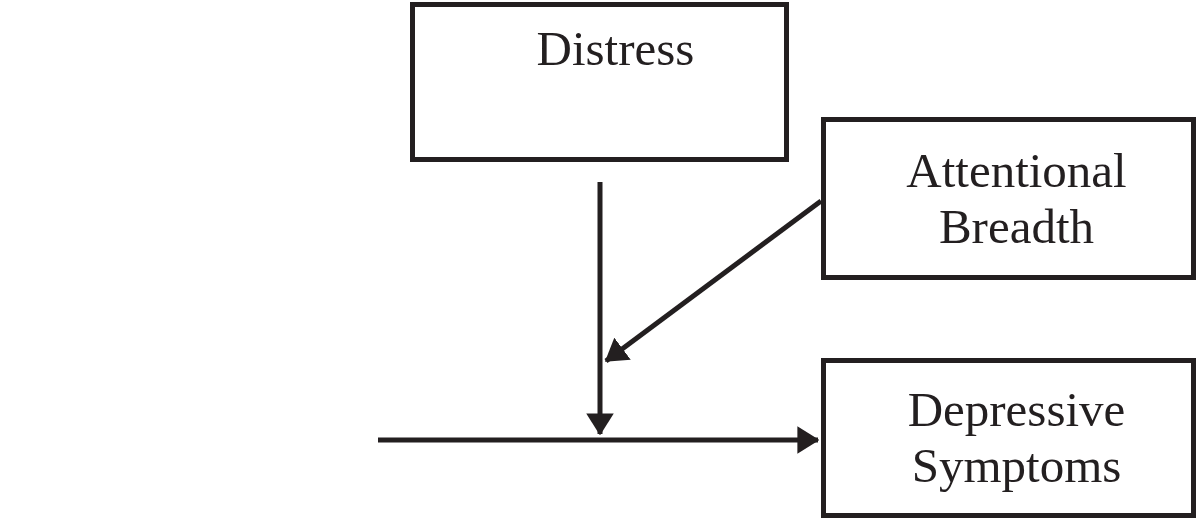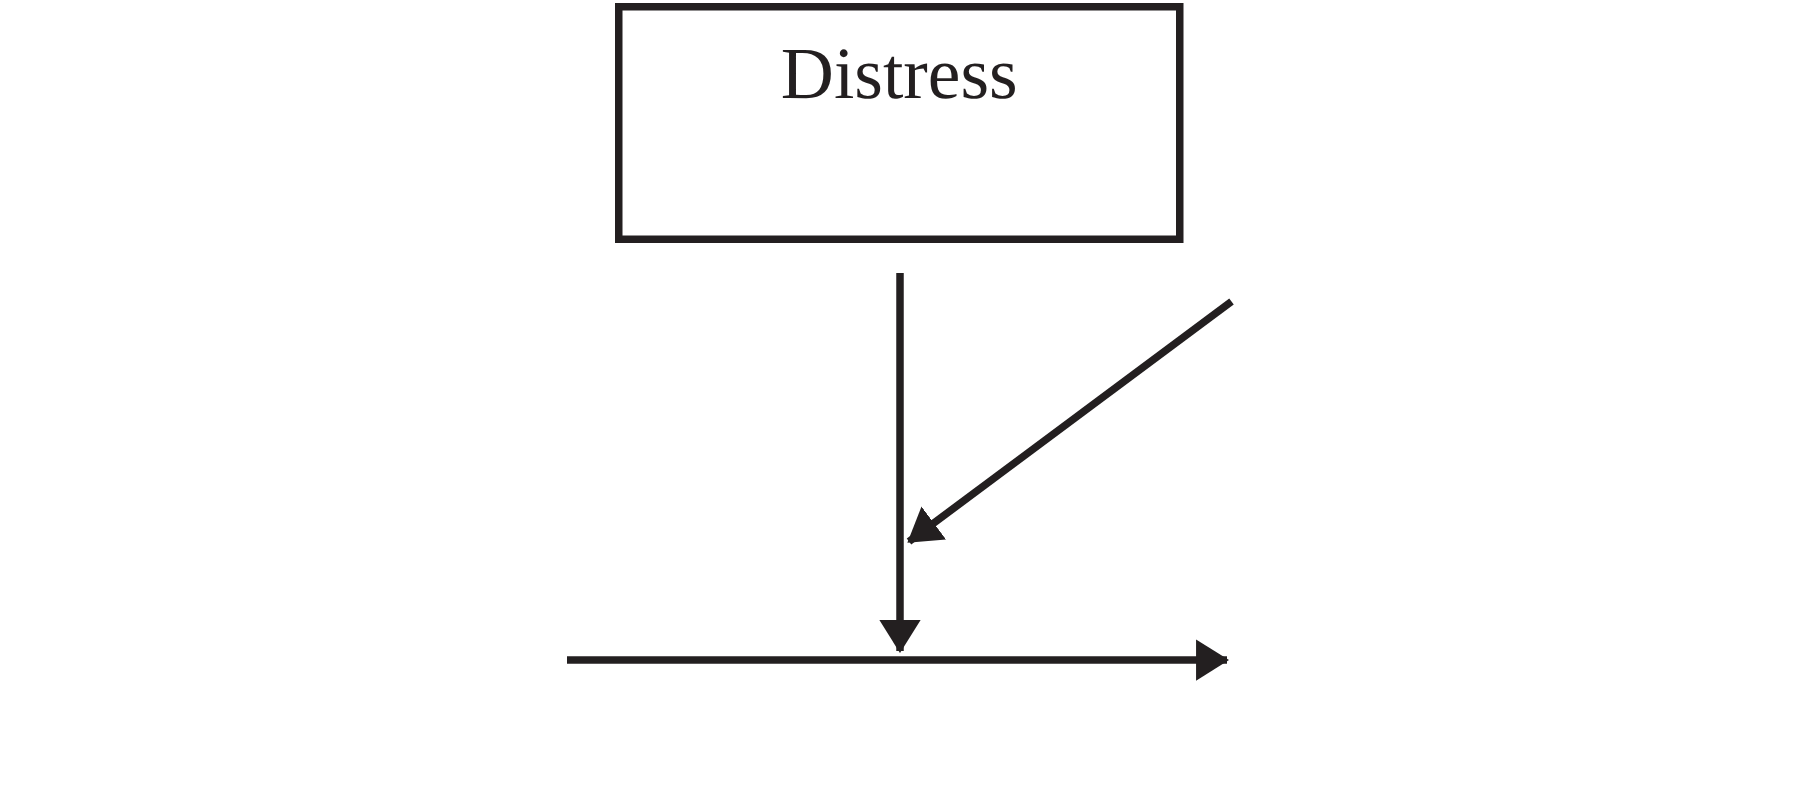--- a/index.html
+++ b/index.html
@@ -29,20 +29,21 @@
     padding-top: 14px;
   }
   .node.center-align {
     display: flex;
     align-items: center;
     justify-content: center;
   }
   .node .label {
     display: block;
     width: 100%;
+    padding-left: 16px;
   }
   #node-distress {
     left: 410px; top: 2px; width: 379px; height: 160px;
   }
   #node-attentional-breadth {
     left: 821px; top: 117px; width: 375px; height: 163px;
   }
   #node-attachment {
     left: 2px; top: 359px; width: 376px; height: 162px;
   }
@@ -64,22 +65,28 @@
 </style>
 </head>
 <body>
 
 <div class="canvas">
 
   <div class="node top-align" id="node-distress">
     <span class="label">Distress</span>
   </div>
 
+  <div class="node center-align" id="node-attentional-breadth">
+    <span class="label">Attentional Breadth</span>
+  </div>
 
 
+  <div class="node center-align" id="node-depressive-symptoms">
+    <span class="label">Depressive Symptoms</span>
+  </div>
 
   <svg class="arrows-layer" viewBox="0 0 1200 524" xmlns="http://www.w3.org/2000/svg">
     <defs>
       <marker id="arrowhead" viewBox="0 0 8 10" refX="7.5" refY="5" markerWidth="4.4" markerHeight="5.5" orient="auto">
         <path d="M 0 0 L 8 5 L 0 10 Z" fill="#231f20"></path>
       </marker>
     </defs>
 
     <line class="arrow-line" x1="600" y1="182" x2="600" y2="434" marker-end="url(#arrowhead)"></line>
 

